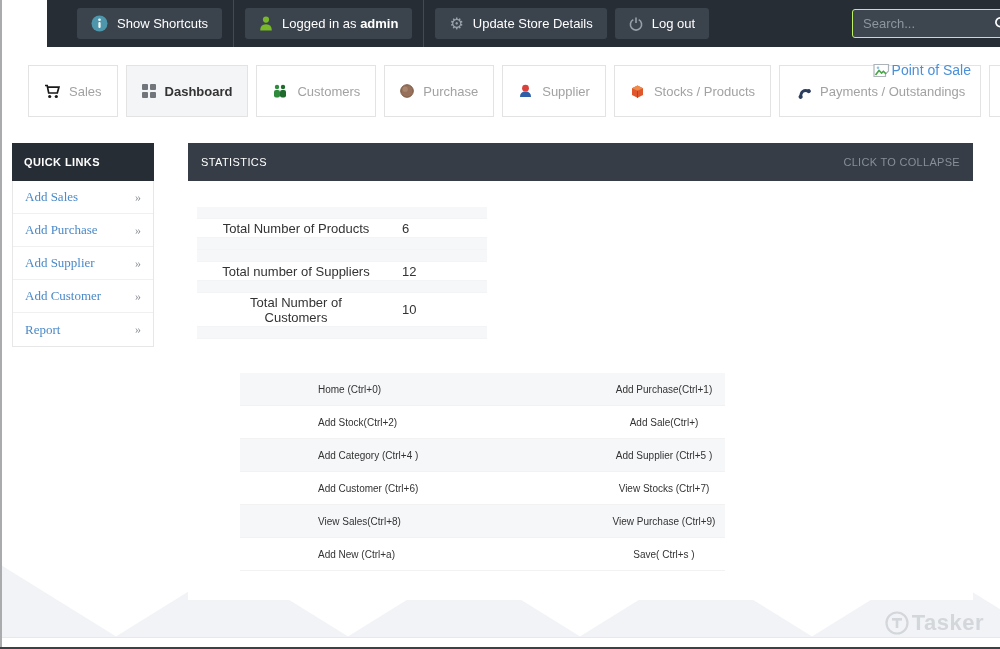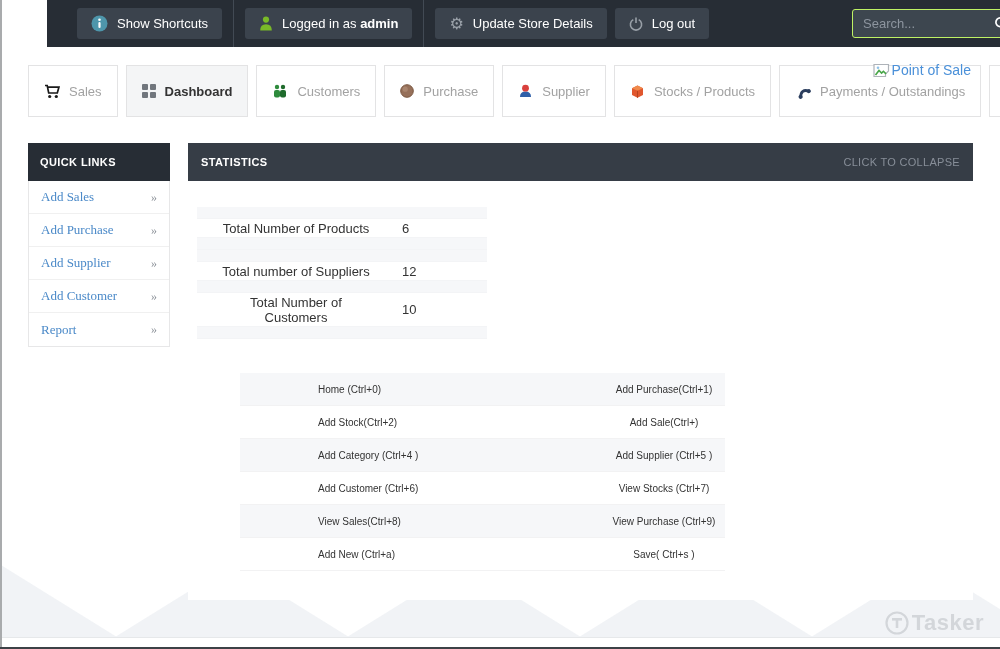--- a/index.html
+++ b/index.html
@@ -23,32 +23,32 @@
   .search-icon { position:absolute; right:8px; top:7px; }
 
   
   .tabbar { position:absolute; left:28px; top:65px; display:flex; gap:8px; z-index:5; }
   .tab { height:52px; background:#fff; border:1px solid #e3e3e4; display:inline-flex; align-items:center; gap:9px; padding:0 15px; font-size:13px; color:#a2a2a2; cursor:pointer; white-space:nowrap; }
   .tab.active { background:#f4f5f6; color:#333; font-weight:bold; }
 
   .pos-link { position:absolute; right:29px; top:62px; display:inline-flex; align-items:center; gap:2px; color:#4a90d9; font-size:14px; text-decoration:none; cursor:pointer; z-index:6; }
 
   
-  .sidebar { position:absolute; left:28px; top:143px; width:142px; z-index:5; }
+  .sidebar { position:absolute; left:12px; top:143px; width:142px; z-index:5; }
   .side-head { height:38px; background:#272d35; color:#fff; font-size:11px; font-weight:bold; letter-spacing:.4px; display:flex; align-items:center; padding:0 12px; }
   .side-list { background:#fff; border:1px solid #e7e7e8; border-top:none; }
   .side-item { height:33px; display:flex; align-items:center; justify-content:space-between; padding:0 12px; border-bottom:1px solid #f0f0f0; cursor:pointer;font-family:Liberation Serif, serif; }
   .side-item:last-child { border-bottom:none; }
   .side-item .lbl { color:#4a89c8; font-size:13px; }
   .side-item .chev { color:#8b9198; font-size:12px; }
 
   
   .panel { position:absolute; left:188px; top:143px; width:785px; height:457px; z-index:5; }
   .panel-head { height:38px; background:#363d46; display:flex; align-items:center; justify-content:space-between; padding:0 13px; cursor:pointer; }
-  .panel-head .ttl { color:#fff; font-size:11px; font-weight:bold; letter-spacing:.4px; }
+  .panel-head .ttl { color:#fff; font-size:11px; font-weight:normal; letter-spacing:.4px; }
   .panel-head .collapse { color:#878e98; font-size:11px; letter-spacing:.3px; }
   .panel-body { background:#fff; height:419px; padding-top:26px; }
 
   .stats-table { margin-left:9px; width:290px; }
   .stripe { height:12px; background:#f6f7f9; border-bottom:1px solid #f3f4f6; }
   .srow { display:flex; align-items:center; border-bottom:1px solid #f3f4f6; }
   .srow .slabel { width:198px; padding:0 21px; text-align:center; color:#333; font-size:13px; line-height:15px; }
   .srow .sval { flex:1; padding-left:7px; color:#333; font-size:13px; }
   .srow.h1 { height:19px; }
   .srow.h2 { height:34px; }

